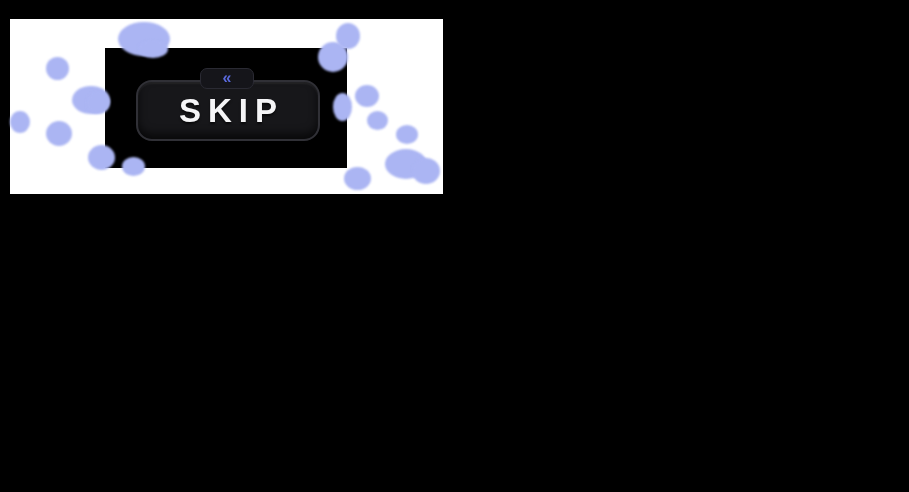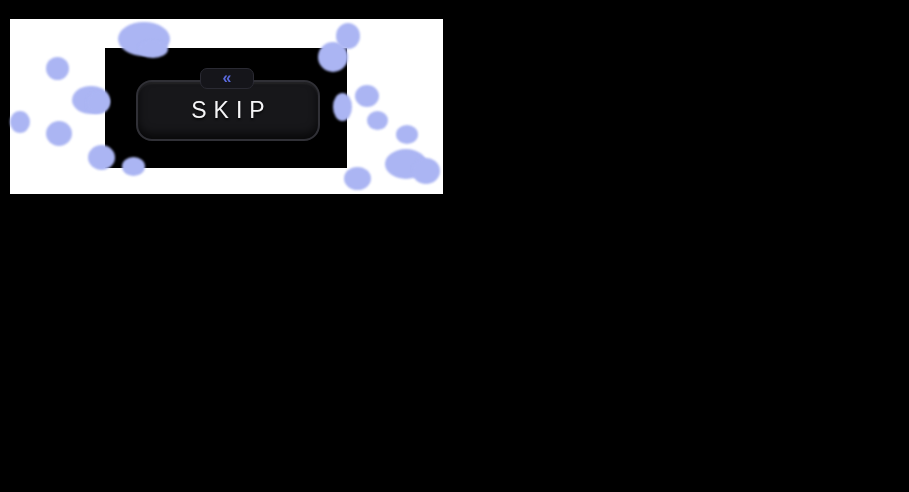--- a/index.html
+++ b/index.html
@@ -58,22 +58,22 @@
     border-radius: 16px;
     box-shadow: inset 0 2px 2px rgba(255,255,255,0.06), inset 0 -5px 8px rgba(0,0,0,0.65);
     display: flex;
     align-items: center;
     justify-content: center;
     cursor: pointer;
     z-index: 2;
   }
   .skip-label {
     color: var(--button-text, #f5f5f7);
-    font-size: 23px;
-    font-weight: normal;
+    font-size: 33px;
+    font-weight: bold;
     letter-spacing: 7px;
     margin-right: -7px; 
     text-shadow: 0 2px 2px rgba(0,0,0,0.6);
   }
   .blob {
     position: absolute;
     background: var(--paint, #abb5f3);
     border-radius: 50%;
     filter: blur(1.3px);
     z-index: 4;

